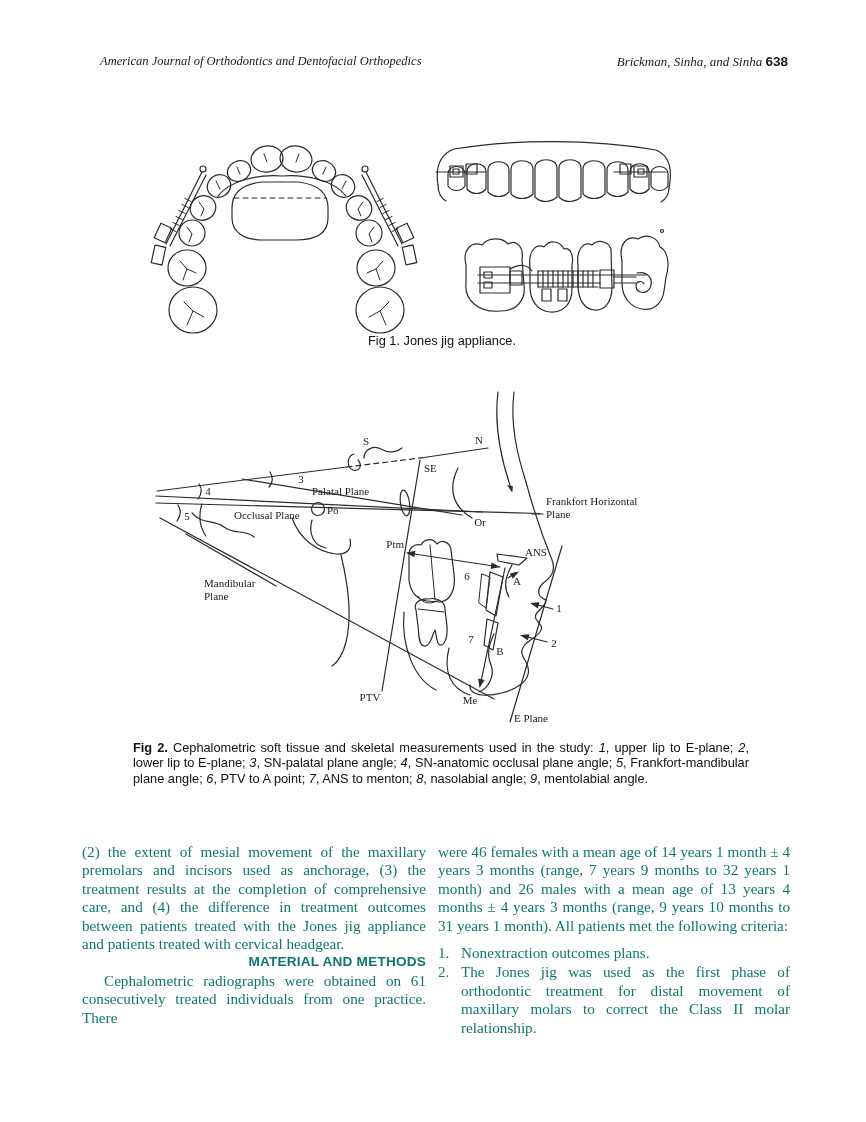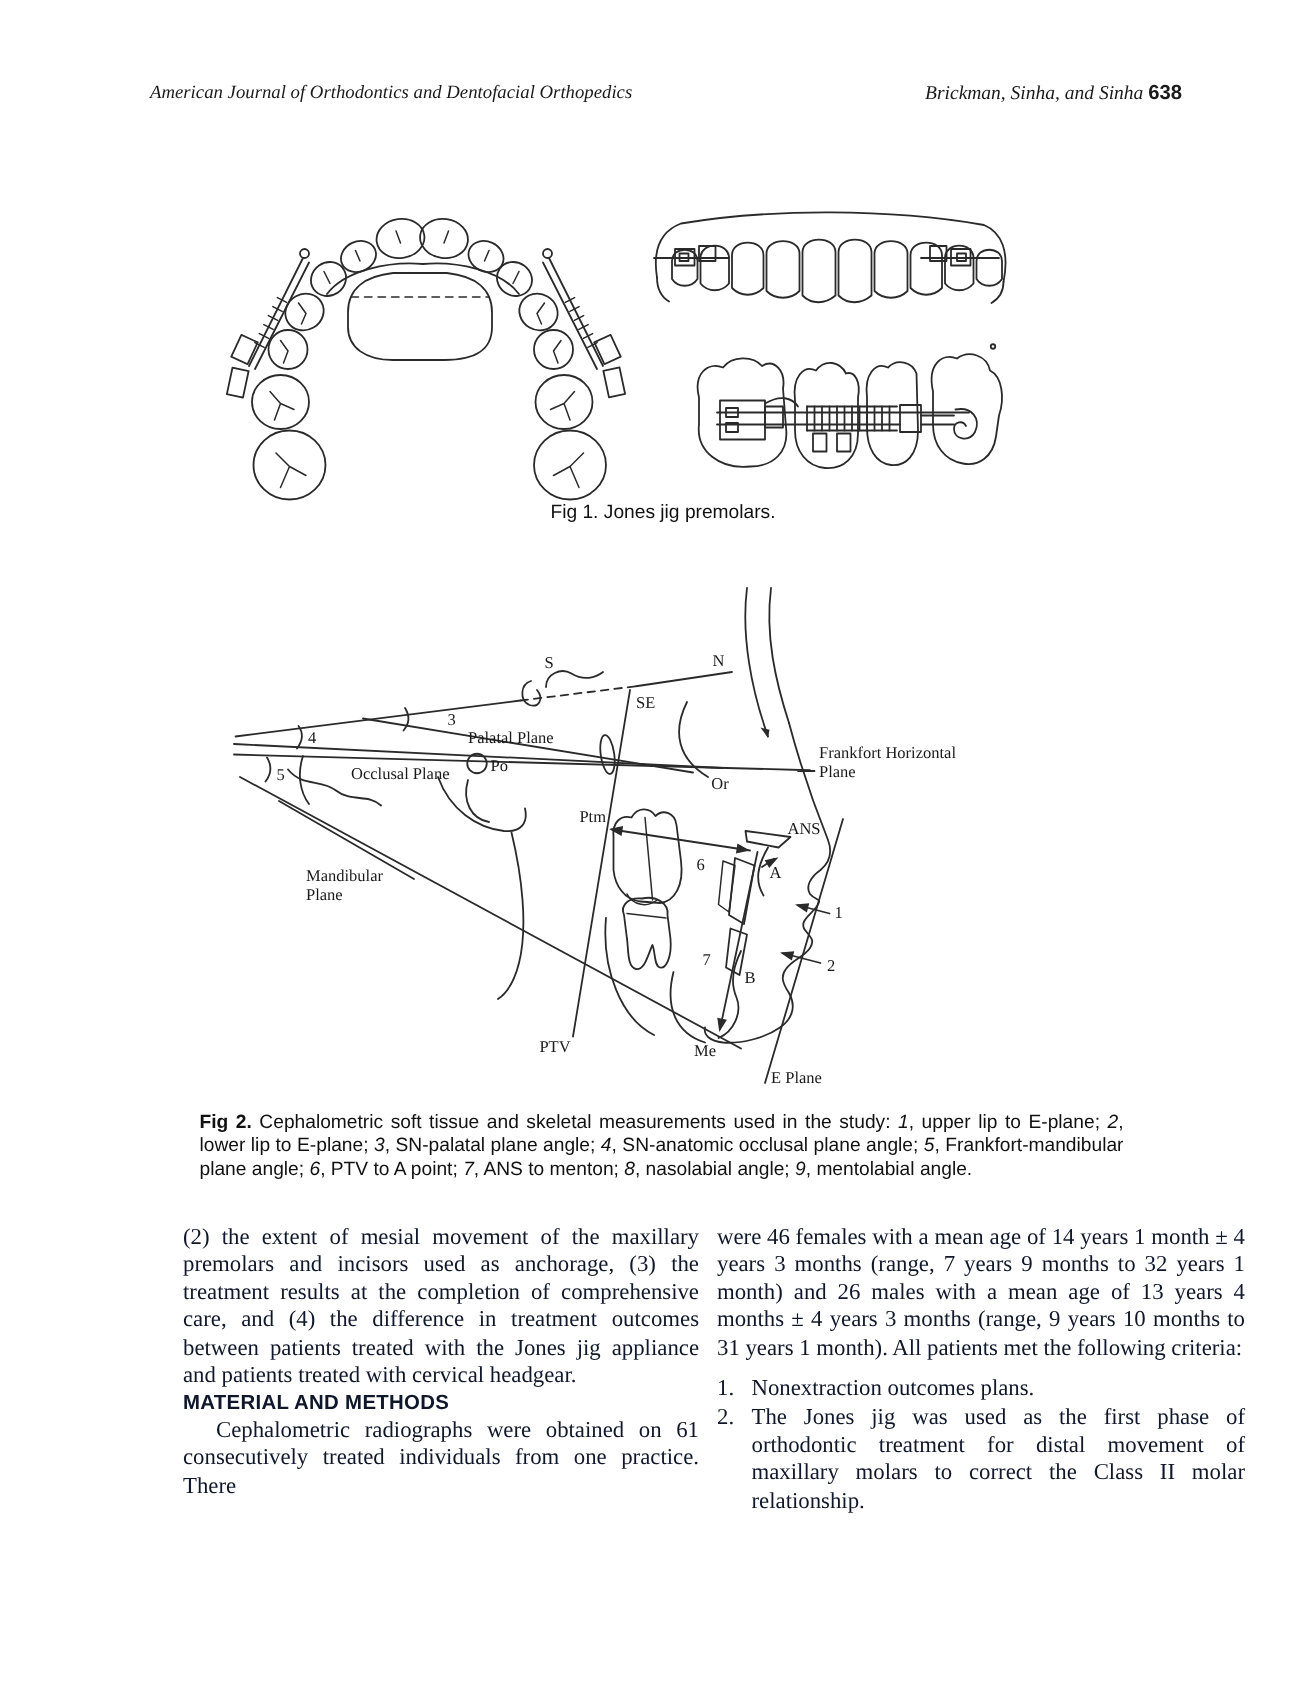--- a/index.html
+++ b/index.html
@@ -16,26 +16,26 @@
       {stroke:#2a2a2a;fill:none;stroke-width:1.2;stroke-linecap:round;stroke-linejoin:round;}
   svg.lineart .thin{stroke-width:1;}
   svg.lineart .arr{fill:#2a2a2a;stroke:none;}
   svg.lineart .dash{stroke-dasharray:5 4;}
   svg.lineart text.dlab{fill:#1a1a1a;stroke:none;font-family:"Liberation Serif",serif;font-size:11px;}
   .cap{font-family:"Liberation Sans",sans-serif;font-size:12.8px;line-height:15.3px;color:#111;}
   #fig1cap{position:absolute;left:142px;width:600px;top:333px;text-align:center;}
   #fig2cap{position:absolute;left:133px;width:616px;top:740px;text-align:justify;}
   .cap b{font-weight:normal;}
   
-  .col{position:absolute;top:816px;font-size:15.2px;line-height:18.4px;text-align:justify;color:#0f172a;margin-left:40px;}
+  .col{position:absolute;top:843px;font-size:15.2px;line-height:18.4px;text-align:justify;color:#0f766e;}
   #colL{left:82px;width:344px;}
   #colR{left:438px;width:352px;}
   .col p{margin:0;}
   .sechead{font-family:"Liberation Sans",sans-serif;font-weight:bold;font-size:13.6px;
-           margin:9px 0 5px 0;letter-spacing:.2px;text-align:left;}
+           margin:9px 0 5px 0;letter-spacing:.2px;text-align:right;}
   .indent{text-indent:22px;}
   ol.crit{list-style:none;margin:9px 0 0 0;padding:0;}
   ol.crit li{display:flex;margin:0 0 1px 0;}
   ol.crit .num{width:23px;flex:none;text-align:left;}
   ol.crit .itxt{flex:1;text-align:justify;}
 </style>
 </head>
 <body>
 
 <div id="page">
@@ -142,21 +142,21 @@
       <rect x="168" y="45" width="14" height="18"></rect>
       <path d="M182,52 L204,52 M182,58 L204,58"></path>
       <path d="M205,48 C216,46 222,54 218,63 C214,70 204,68 204,61 C204,56 210,55 212,59"></path>
       <rect x="110" y="64" width="9" height="12"></rect>
         <rect x="126" y="64" width="9" height="12"></rect>
       <circle cx="230" cy="6" r="1.5"></circle>
     </g>
   </svg>
 
   <div id="fig1cap" class="cap">
-    <b>Fig 1.</b><span> Jones jig premolars.</span>
+    <b>Fig 1.</b><span> Jones jig appliance.</span>
   </div>
 
   <svg id="fig2-svg" class="lineart" style="left:142px;top:388px" width="560" height="350" viewBox="0 0 560 350">
     <g>
       <path d="M15,103 L205,79"></path>
       <path class="dash" d="M205,79 L282,69.5"></path>
       <path d="M282,69.5 L346,60"></path>
       <path d="M100,91 L320,127"></path>
       <path d="M14,108 L340,124"></path>
       <path d="M14,115 L398,125.5 M390,126 L401,126"></path>

